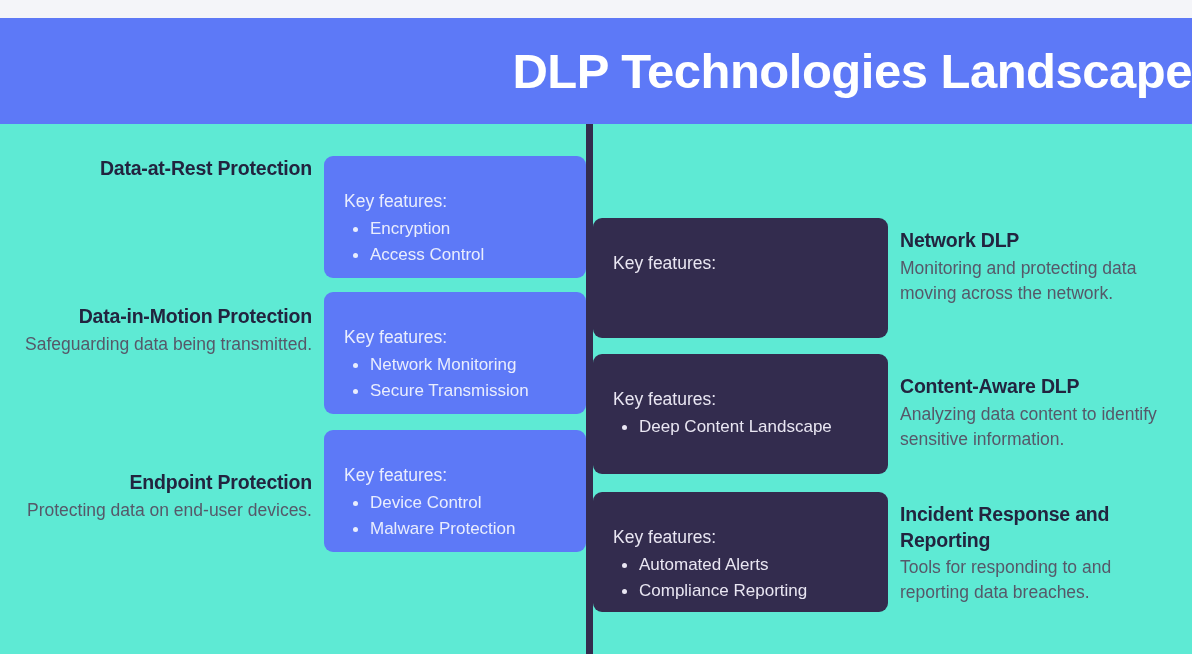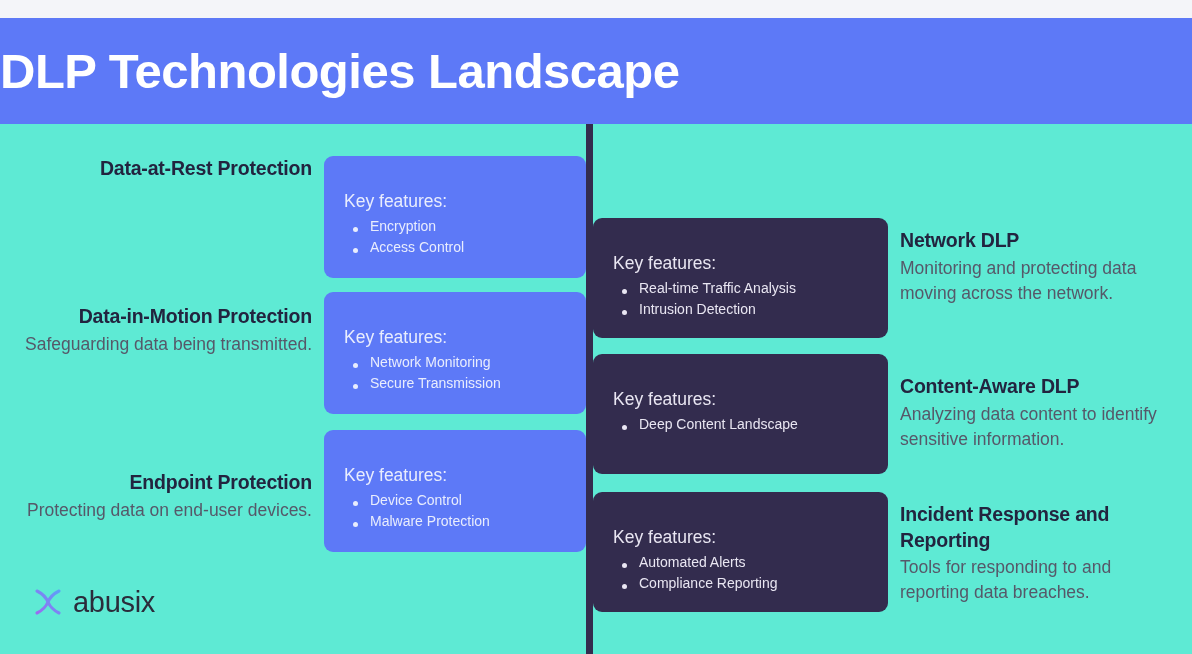--- a/index.html
+++ b/index.html
@@ -18,21 +18,21 @@
   
   #header-band {
     position: absolute;
     left: 0;
     top: 18px;
     width: 1192px;
     height: 106px;
     background: #5d79f7;
     display: flex;
     align-items: center;
-    justify-content: flex-start;
+    justify-content: flex-end;
   }
   #header-title {
     color: #ffffff;
     font-size: 49px;
     font-weight: bold;
     letter-spacing: -0.5px;
     line-height: 1;
     white-space: nowrap;
   }
 
@@ -78,21 +78,21 @@
     line-height: 1.25;
     margin-bottom: 3px;
     margin-top: 17px;
   }
   .kf-list {
     margin: 0;
     padding: 0;
     list-style: none;
   }
   .kf-list li {
-    font-size: 14px;
+    font-size: 17px;
     line-height: 1.52;
     padding-left: 26px;
     position: relative;
     white-space: nowrap;
   }
   .kf-list li::before {
     content: "";
     position: absolute;
     left: 9px;
     top: 11px;
@@ -197,24 +197,20 @@
   <div class="feature-card card-blue" style="left:324px; top:306px; width:262px; height:122px;">
     <div class="kf-label">Key features:</div>
     <ul class="kf-list">
       <li>Device Control</li>
       <li>Malware Protection</li>
     </ul>
   </div>
 
   <div class="feature-card card-dark" style="left:593px; top:94px; width:295px; height:120px;">
     <div class="kf-label">Key features:</div>
-    <ul class="kf-list">
-      <li>Real-time Traffic Analysis</li>
-      <li>Intrusion Detection</li>
-    </ul>
   </div>
 
   <div class="feature-card card-dark" style="left:593px; top:230px; width:295px; height:120px;">
     <div class="kf-label">Key features:</div>
     <ul class="kf-list">
       <li>Deep Content Landscape</li>
     </ul>
   </div>
 
   <div class="feature-card card-dark" style="left:593px; top:368px; width:295px; height:120px;">
@@ -233,29 +229,14 @@
   <div class="side-text side-right" style="top:250px; width:298px;">
     <p class="side-title">Content-Aware DLP</p>
     <p class="side-desc">Analyzing data content to identify sensitive information.</p>
   </div>
 
   <div class="side-text side-right" style="top:378px; width:248px;">
     <p class="side-title">Incident Response and Reporting</p>
     <p class="side-desc">Tools for responding to and reporting data breaches.</p>
   </div>
 
-  <div id="logo">
-    <svg id="logo-mark" viewBox="0 0 32 32">
-      <defs>
-        <linearGradient id="g1" x1="0" y1="1" x2="1" y2="0">
-          <stop offset="0%" stop-color="#9b6bf0"></stop>
-          <stop offset="100%" stop-color="#5d9ff7"></stop>
-        </linearGradient>
-      </defs>
-      <g fill="none" stroke="url(#g1)" stroke-width="3.1" stroke-linecap="round" stroke-linejoin="round">
-        <path d="M5 5 C5 5, 13 9, 16 16 C19 23, 27 27, 27 27"></path>
-        <path d="M27 5 C27 5, 19 9, 16 16 C13 23, 5 27, 5 27"></path>
-      </g>
-    </svg>
-    <span id="logo-text">abusix</span>
-  </div>
 
 </div>
 
 </body></html>

